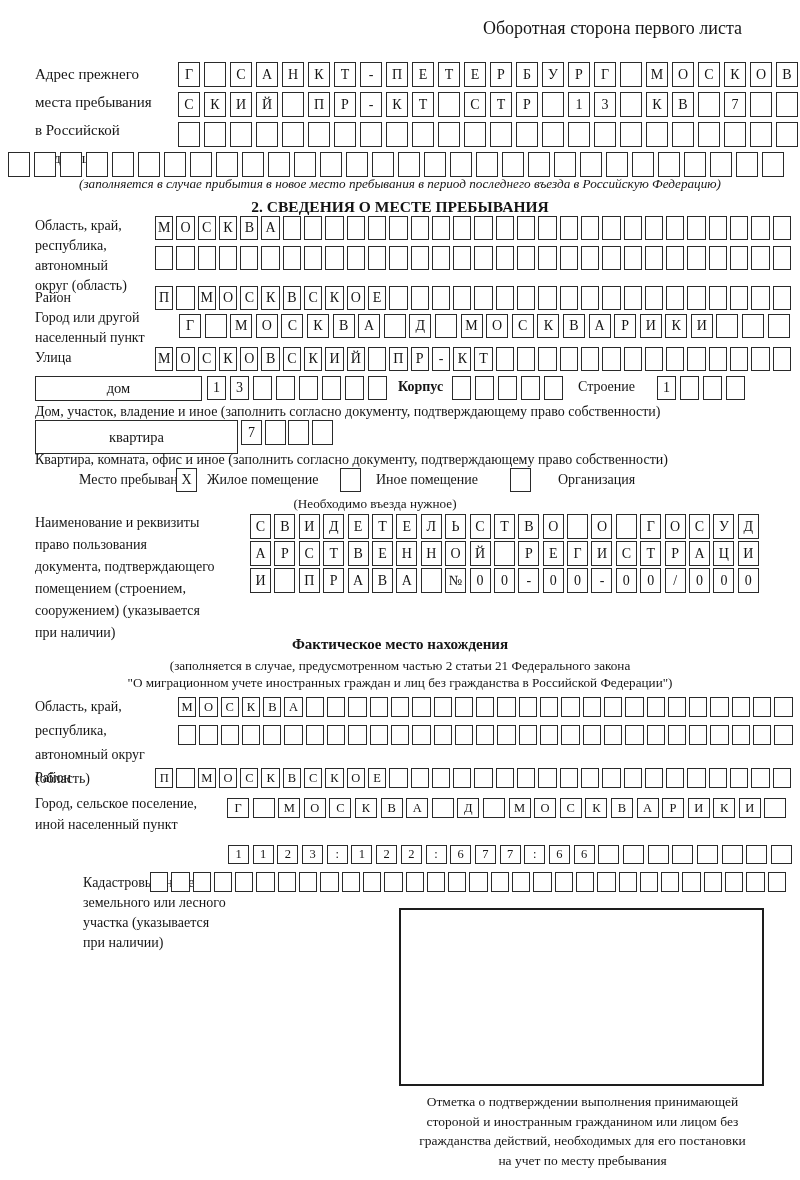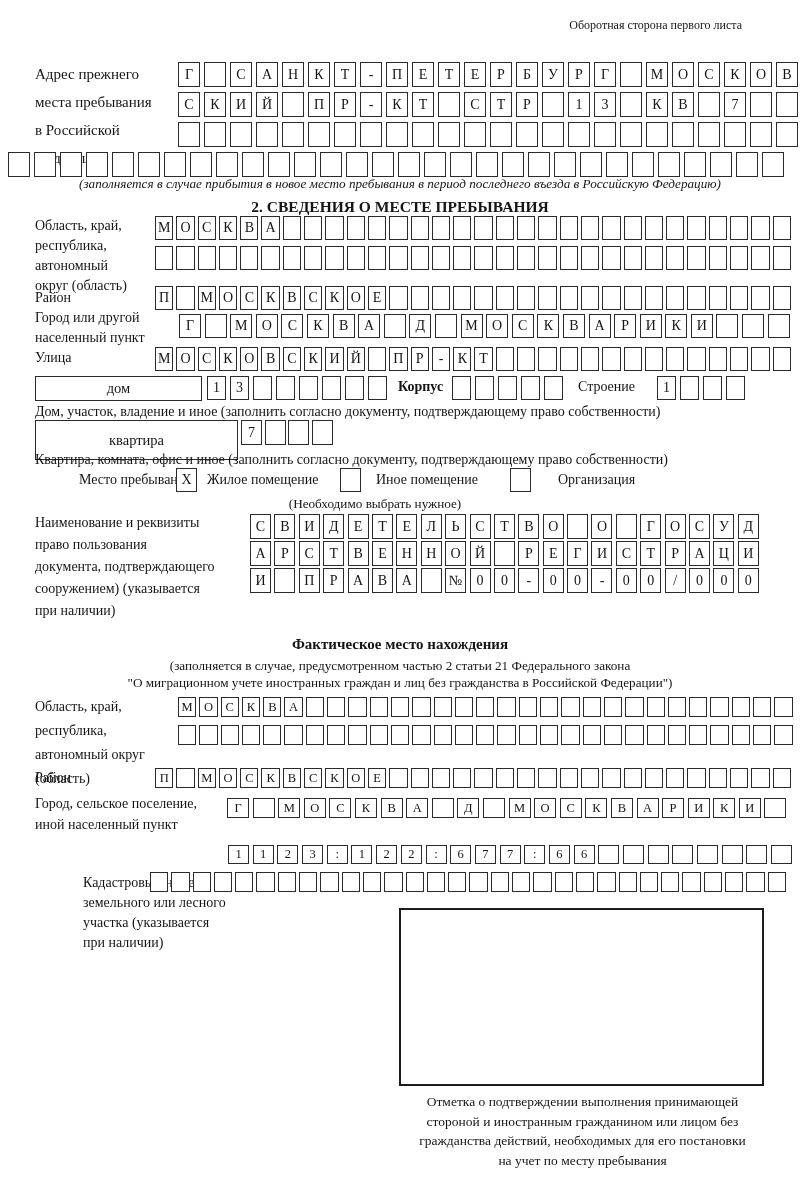--- a/index.html
+++ b/index.html
@@ -1,19 +1,19 @@
 <!DOCTYPE html>
 <html><head>
 <meta charset="utf-8">
 <style>
   html,body{margin:0;padding:0;background:#fff;}
   .page{position:relative;width:800px;height:1180px;background:#ffffff;overflow:hidden;
         font-family:"Liberation Serif","DejaVu Serif",serif;color:#151515;}
   .abs{position:absolute;}
-  .hdr{position:absolute;top:18px;right:58px;font-size:12px;}
+  .hdr{position:absolute;top:18px;right:58px;font-size:18px;}
   .center{position:absolute;left:0;width:800px;text-align:center;}
   .note{font-size:13.2px;}
   .h-bold{font-weight:bold;font-size:15.5px;}
   .lblblock{position:absolute;font-size:14px;}
   .lblblock div{white-space:nowrap;}
   .lbl{position:absolute;font-size:14px;white-space:nowrap;}
   .row{position:absolute;display:flex;}
   .cell{box-sizing:border-box;border:1.8px solid #2a2a2a;background:#fff;
         display:flex;align-items:center;justify-content:center;
         font-size:14px;line-height:1;}
@@ -355,42 +355,43 @@
     </div>
   <div class="lbl" style="left:578px;top:379px;">Строение</div>
   <div class="row gdom" style="left:657px;top:376px;">
       <span class="cell">1</span>
       <span class="cell"></span>
       <span class="cell"></span>
       <span class="cell"></span>
     </div>
   <div class="lbl note" style="left:35px;top:404px;text-align:center;">Дом, участок, владение и иное (заполнить согласно документу, подтверждающему право собственности)</div>
 
-  <div class="labelbox" style="left:35px;top:420px;width:203px;height:40px;">квартира</div>
+  <div class="labelbox" style="left:35px;top:420px;width:203px;height:34px;">квартира</div>
   <div class="row gkv" style="left:241px;top:420px;">
       <span class="cell">7</span>
       <span class="cell"></span>
       <span class="cell"></span>
       <span class="cell"></span>
     </div>
   <div class="lbl note" style="left:35px;top:452px;">Квартира, комната, офис и иное (заполнить согласно документу, подтверждающему право собственности)</div>
 
   <div class="lbl" style="left:35px;top:472px;margin-left:44px;">Место пребывания:</div>
   <div class="checkbox" style="left:176px;top:468px;">X</div>
   <div class="lbl" style="left:207px;top:472px;">Жилое помещение</div>
   <div class="checkbox" style="left:340px;top:468px;"></div>
   <div class="lbl" style="left:376px;top:472px;">Иное помещение</div>
   <div class="checkbox" style="left:510px;top:468px;"></div>
   <div class="lbl" style="left:558px;top:472px;">Организация</div>
-  <div class="abs note" style="left:175px;top:496px;width:400px;text-align:center;">(Необходимо выбрать нужное)</div>
+  <div class="abs note" style="left:175px;top:496px;width:400px;text-align:center;">(Необходимо въезда нужное)</div>
 
   <div class="lblblock" style="left:35px;top:512px;line-height:22px;">
     <div>Наименование и реквизиты</div>
     <div>право пользования</div>
     <div>документа, подтверждающего</div>
+    <div>помещением (строением,</div>
     <div>сооружением) (указывается</div>
     <div>при наличии)</div>
   </div>
   <div class="row gdoc" style="left:250px;top:514px;">
       <span class="cell">С</span>
       <span class="cell">В</span>
       <span class="cell">И</span>
       <span class="cell">Д</span>
       <span class="cell">Е</span>
       <span class="cell">Т</span>

